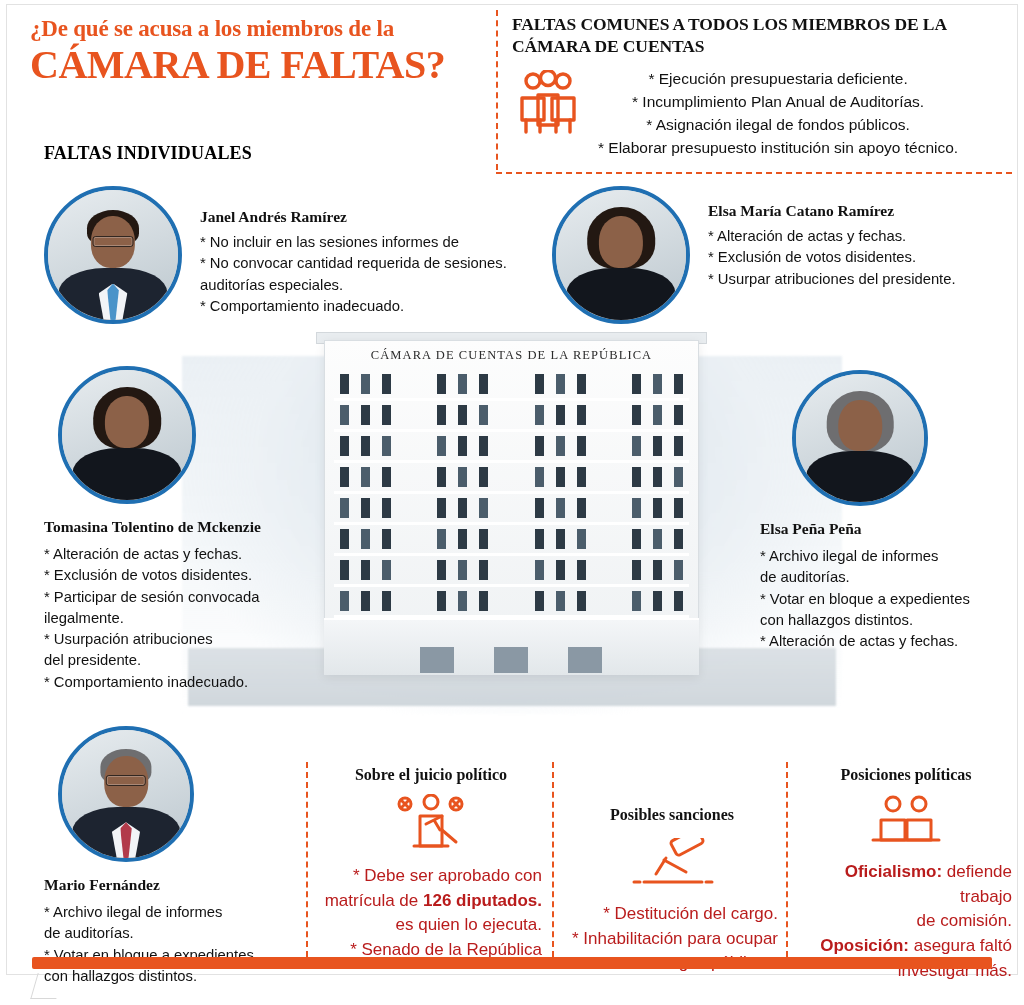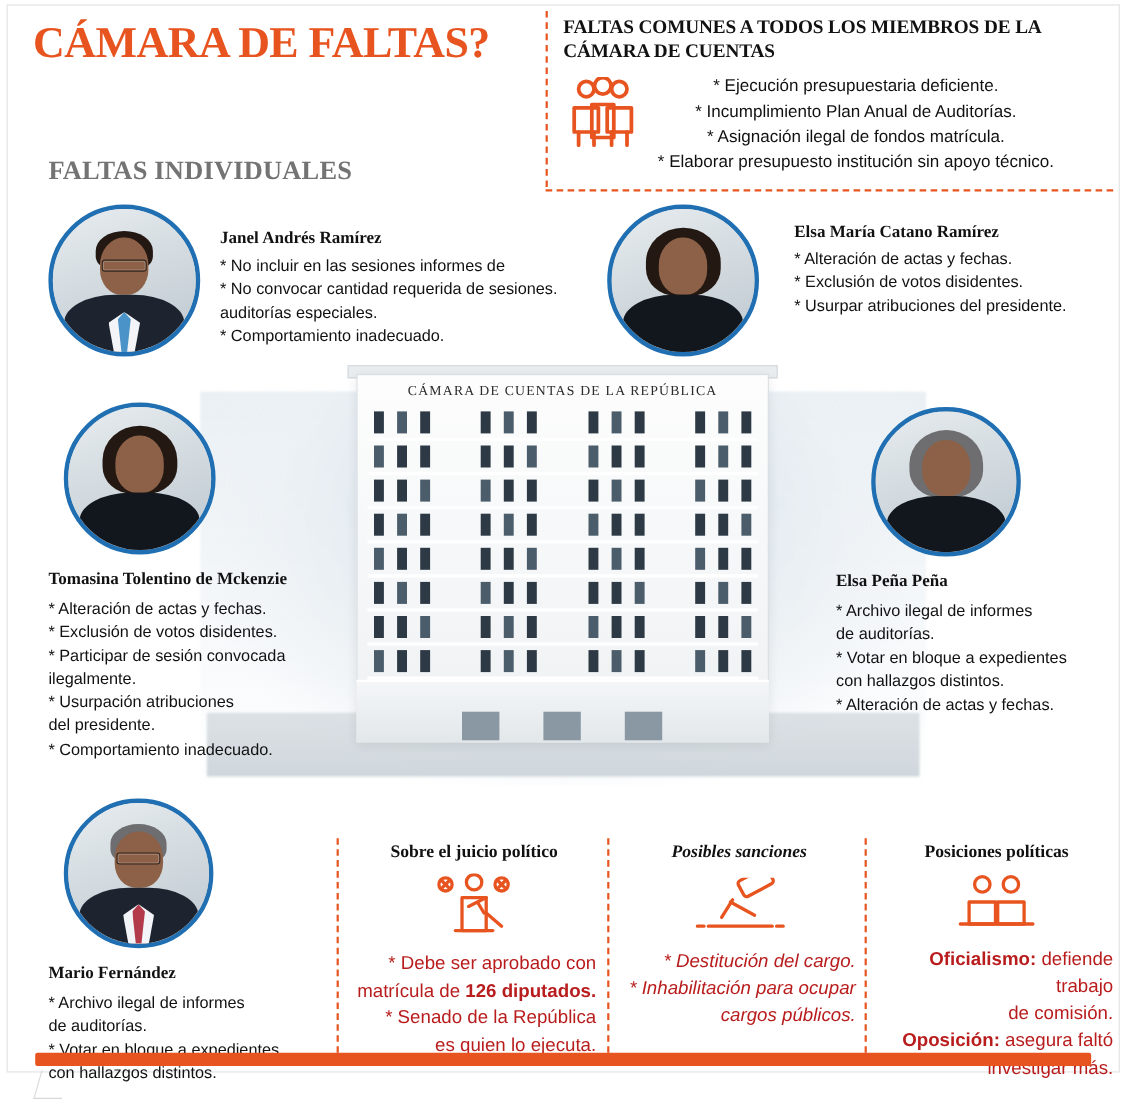--- a/index.html
+++ b/index.html
@@ -78,21 +78,21 @@
   }
   .common-list {
     font-size: 15.5px; line-height: 1.48; color: #111;
   }
   .common-list div { white-space: nowrap; text-align: center; }
 
   
   .faltas-ind {
     position: absolute; left: 44px; top: 143px;
     font-family: "Liberation Serif", serif;
-    font-weight: bold; font-size: 24px; color: #737373;
+    font-weight: bold; font-size: 18px; color: #000000;
     letter-spacing: 0.2px;
   }
 
   
   .person { position: absolute; }
   .avatar {
     border-radius: 50%;
     border: 4px solid #1f6fb2;
     overflow: hidden;
     background: #cfd8dd;
@@ -245,20 +245,21 @@
 </style>
 </head>
 <body>
 
 <div id="page">
 
   <div class="page-frame"></div>
   <div class="fold"></div>
 
   <div class="head-left">
+    <div class="head-q">¿De qué se acusa a los miembros de la</div>
     <div class="head-title">CÁMARA DE FALTAS?</div>
   </div>
 
   <div class="vdash" style="left:496px; top:10px; height:160px;"></div>
   <div class="hdash" style="left:496px; top:172px; width:516px;"></div>
 
   <div class="head-right">
     <h2>FALTAS COMUNES A TODOS LOS MIEMBROS DE LA CÁMARA DE CUENTAS</h2>
     <div class="common-body">
       <div style="flex:0 0 auto; padding-top:2px;">
@@ -268,21 +269,21 @@
           <circle cx="51" cy="11" r="7"></circle>
           <path d="M10 28h22v22h-22z"></path>
           <path d="M40 28h22v22h-22z"></path>
           <path d="M26 25h20v30h-20z"></path>
           <path d="M14 50v12M28 50v12M44 50v12M58 50v12"></path>
         </svg>
       </div>
       <div class="common-list">
         <div>* Ejecución presupuestaria deficiente.</div>
         <div>* Incumplimiento Plan Anual de Auditorías.</div>
-        <div>* Asignación ilegal de fondos matrícula.</div>
+        <div>* Asignación ilegal de fondos públicos.</div>
         <div>* Elaborar presupuesto institución sin apoyo técnico.</div>
       </div>
     </div>
   </div>
 
   <div class="faltas-ind">FALTAS INDIVIDUALES</div>
 
   <div class="building-wrap">
     <div class="bg-blur"></div>
     <div class="road"></div>
@@ -450,21 +451,21 @@
           <div>* No incluir en las sesiones  informes de</div>
           <div>* No convocar cantidad requerida de sesiones.</div>
           <div>   auditorías especiales.</div>
           <div>* Comportamiento inadecuado.</div>
         </div>
       </div>
     </div>
   </div>
 
   <div class="person" style="left:552px; top:186px; width:460px;">
-    <div style="display:flex; gap:32px; align-items:flex-start;">
+    <div style="display:flex; gap:18px; align-items:flex-start;">
       <div class="avatar female" style="width:138px;height:138px;flex:0 0 138px;">
         <div class="bg-wall"></div>
           <div class="hair"></div>
           <div class="head"></div>
         <div class="body"></div>
       </div>
       <div style="padding-top:16px;">
         <div class="p-name">Elsa María Catano Ramírez</div>
         <div class="p-list">
           <div>* Alteración de actas y fechas.</div>
@@ -544,26 +545,26 @@
           <path d="M60 6l8 8M68 6l-8 8"></path>
         <path d="M28 22h22v30H28z"></path>
         <path d="M34 30l16-8M42 26l6 10"></path>
         <path d="M22 52h34"></path>
         <path d="M50 36l14 12"></path>
       </svg>
     </div>
     <div class="ptext">
       <div><span>* Debe ser aprobado con</span></div>
       <div><span>matrícula de </span><b>126 diputados.</b></div>
+      <div><span>es quien lo ejecuta.</span></div>
       <div><span>* Senado de la República</span></div>
-      <div><span>es quien lo ejecuta.</span></div>
-    </div>
-  </div>
-
-  <div class="panel" style="left:566px; top:766px; width:212px;font-style:italic;">
+    </div>
+  </div>
+
+  <div class="panel" style="left:566px; top:806px; width:212px;">
     <h3>Posibles sanciones</h3>
     <div style="margin:14px 0 10px;">
       <svg class="ico" width="92" height="54" viewBox="0 0 92 54" fill="none" stroke="#e8541f" stroke-width="3" stroke-linecap="round" stroke-linejoin="round">
         <rect x="44" y="4" width="30" height="16" rx="3" transform="rotate(-28 44 4)"></rect>
         <path d="M38 22l22 12"></path>
         <path d="M18 44h58"></path>
         <path d="M8 44h6M80 44h6"></path>
         <path d="M30 36l10-16"></path>
       </svg>
     </div>

